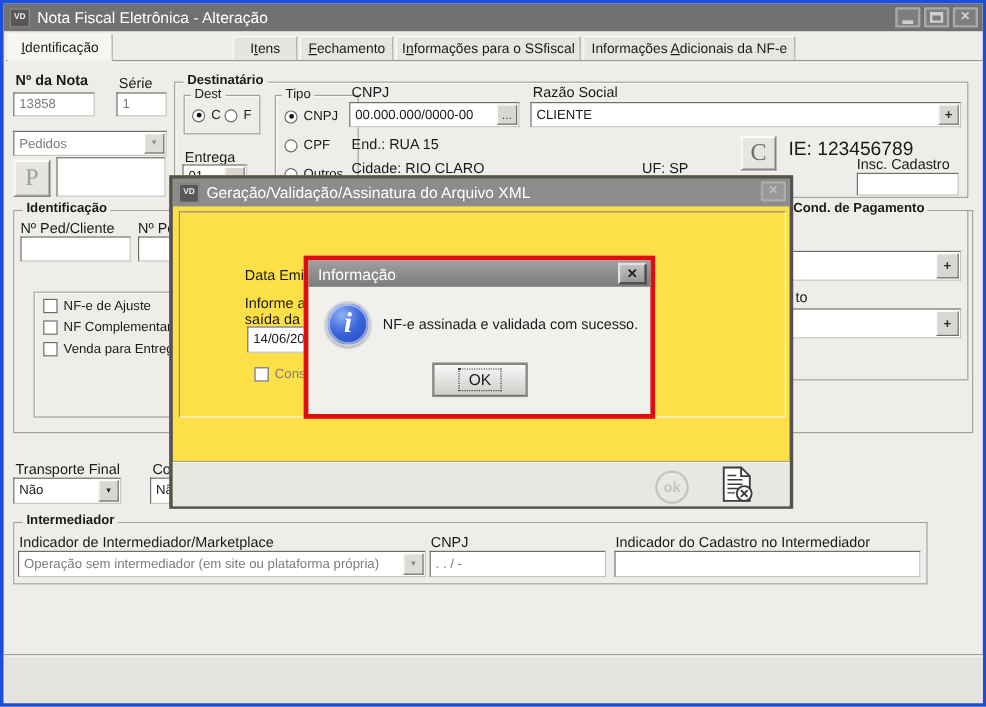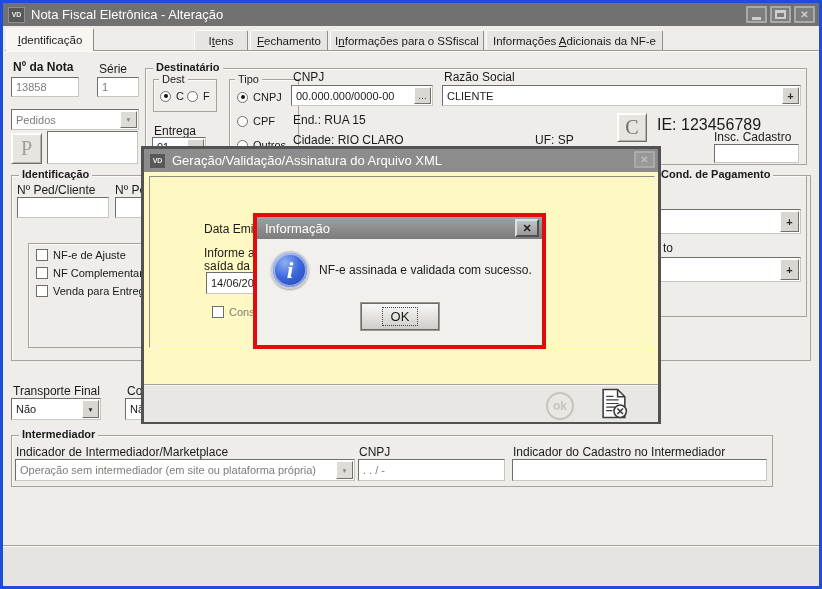--- a/index.html
+++ b/index.html
@@ -39,21 +39,21 @@
        border:1px solid;border-color:#fdfdfb #716f6a #716f6a #fdfdfb;display:flex;align-items:center;
        justify-content:center;font-size:9px;color:#2e2c28;padding:0;}
   .inbtn.dis{color:#8d8b86;background:#dedcd7;}
   .drop{font-size:6.5px;}
   .radio{display:inline-block;width:11px;height:11px;border:1px solid #6f6d68;border-radius:50%;
        background:#fff;position:relative;vertical-align:-2px;}
   .radio.on::after{content:"";position:absolute;left:2.5px;top:2.5px;width:4px;height:4px;border-radius:50%;background:#111;}
   .check{display:inline-block;width:12px;height:12px;border:1px solid #6f6d68;background:#fff;vertical-align:-2px;}
   .rrow{position:absolute;white-space:nowrap;font-size:11px;display:flex;align-items:center;gap:5px;}
   
-  #dialog{position:absolute;left:138px;top:143px;width:520px;height:278px;background:#fef9c3;
+  #dialog{position:absolute;left:138px;top:143px;width:520px;height:278px;background:#fde047;
        border:3px solid #525252;z-index:10;}
   #dialog .tbar{background:#8c8c8c;}
   #dlg-content{position:absolute;left:0;top:23px;right:0;bottom:0;}
   .sunken{border:1px solid;border-color:#8e8c87 #f5f4f1 #f5f4f1 #8e8c87;}
   
   #msgbox{position:absolute;left:250px;top:210px;width:293px;height:136px;z-index:20;
        border:4px solid #e10c0c;background:#f1f0ed;}
   #msg-title{position:absolute;left:0;top:0;right:0;height:22px;color:#fff;font-size:13px;
        background:linear-gradient(180deg,#a0a0a0,#7c7c7c);display:flex;align-items:center;padding-left:8px;}
   #msg-x{position:absolute;right:3px;top:2px;width:24px;height:18px;

